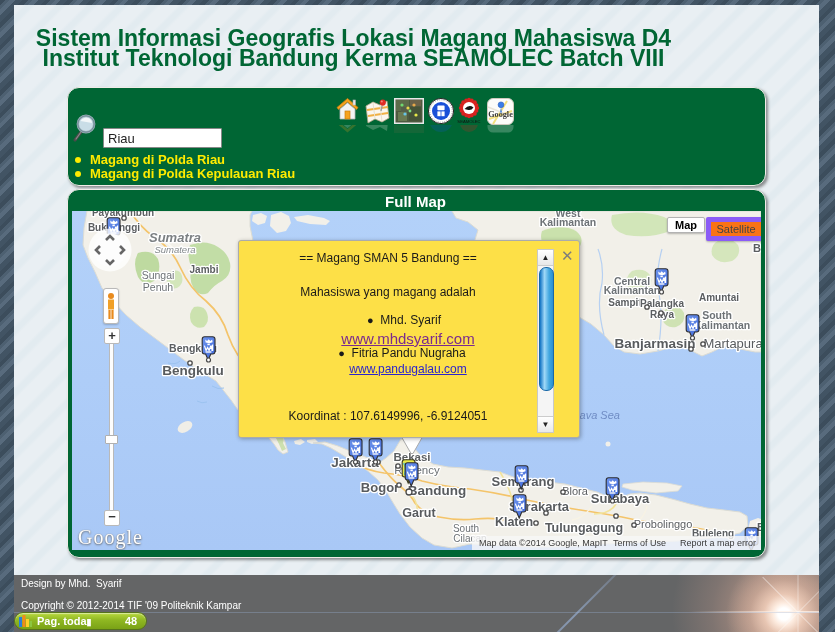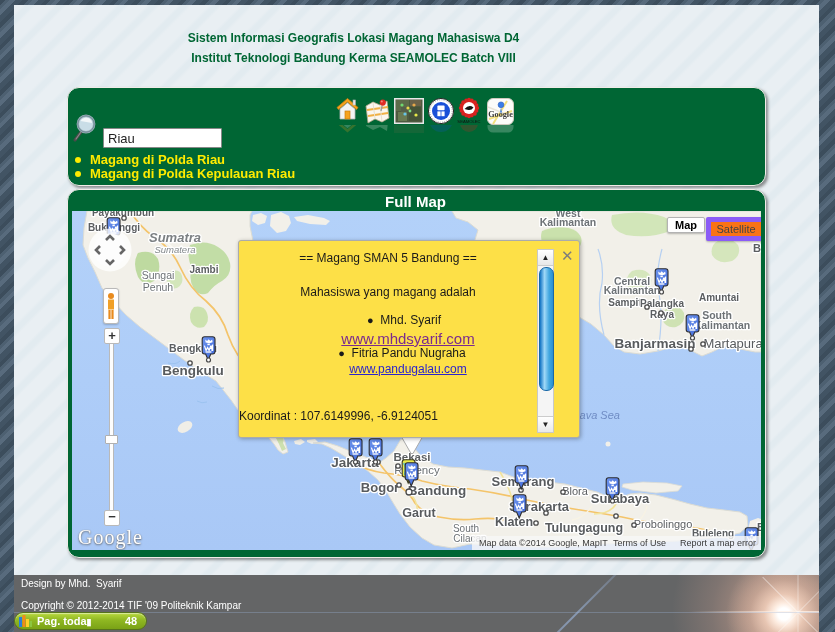--- a/index.html
+++ b/index.html
@@ -7,21 +7,21 @@
   width:835px;height:632px;position:relative;overflow:hidden;
   font-family:"Liberation Sans",sans-serif;
   background:repeating-linear-gradient(135deg,#3c4d5c 0 4px,#4d6071 4px 7px,#586b7d 7px 11px,#425464 11px 16px);
 }
 #content{
   position:absolute;left:14px;top:5px;width:805px;height:627px;
   background:repeating-linear-gradient(135deg,#e9eff3 0 6px,#e2ebf0 9px 13px,#e9eff3 16px 22px);
 }
 #title{
   position:absolute;left:14px;top:28px;width:679px;text-align:center;
-  color:#006634;font-weight:bold;font-size:12px;line-height:20px;
+  color:#006634;font-weight:bold;font-size:23px;line-height:20px;
 }
 .gpanel{
   position:absolute;background:#006634;border:1px solid #f0ece8;border-radius:12px;
   box-shadow:2px 2px 3px rgba(60,60,60,0.55);
 }
 #panel1{left:67px;top:87px;width:697px;height:97px;}
 #panel2{left:67px;top:189px;width:697px;height:367px;}
 #searchinput{
   position:absolute;left:103px;top:128px;width:105px;height:17px;
   background:#fff;border:1px solid #888;font-size:13px;color:#222;
@@ -376,21 +376,21 @@
  <rect x="0" y="0" width="24" height="1.5" fill="#fff"></rect>
 </svg>
 
 <div id="iw" style="position:absolute;left:166px;top:29px;width:340px;height:196px;background:#fde047;border:1px solid #ababab;border-radius:3px;box-shadow:1px 1px 4px rgba(0,0,0,0.3);overflow:hidden">
  <div style="position:absolute;left:0;top:10px;width:298px;text-align:center;font-size:12px;color:#1a1a1a">== Magang SMAN 5 Bandung ==</div>
  <div style="position:absolute;left:0;top:44px;width:298px;text-align:center;font-size:12px;color:#1a1a1a">Mahasiswa yang magang adalah</div>
  <div style="position:absolute;left:16px;top:72px;width:298px;text-align:center;font-size:12px;color:#1a1a1a"><span style="font-size:11px">●</span>&nbsp; Mhd. Syarif</div>
  <div style="position:absolute;left:20px;top:89px;width:298px;text-align:center;font-size:15px"><span style="color:#7b2a8e;text-decoration:underline">www.mhdsyarif.com</span></div>
  <div style="position:absolute;left:14px;top:105px;width:298px;text-align:center;font-size:12px;color:#1a1a1a"><span style="font-size:11px">●</span>&nbsp; Fitria Pandu Nugraha</div>
  <div style="position:absolute;left:20px;top:121px;width:298px;text-align:center;font-size:12px"><span style="color:#2b24cc;text-decoration:underline">www.pandugalau.com</span></div>
- <div style="position:absolute;left:0;top:168px;width:298px;font-size:12px;color:#1a1a1a">Koordinat : 107.6149996, -6.9124051</div>
+ <div style="position:absolute;left:0;top:168px;width:298px;text-align:center;font-size:12px;color:#1a1a1a">Koordinat : 107.6149996, -6.9124051</div>
 
  <div style="position:absolute;left:298px;top:8px;width:15px;height:182px;background:#f5f5f5;border:1px solid #c8c8c8">
   <div style="position:absolute;left:0;top:0;width:15px;height:15px;background:linear-gradient(#fff,#e8e8e8);border-bottom:1px solid #ccc;text-align:center;font-size:8px;color:#222;line-height:15px">▲</div>
   <div style="position:absolute;left:0.5px;top:17px;width:13px;height:122px;border-radius:7px;background:linear-gradient(90deg,#1173c4,#9fd8f7 35%,#42a7e0 70%,#2a8fd0);border:0.5px solid #1868a8"></div>
   <div style="position:absolute;left:0;top:166px;width:15px;height:15px;background:linear-gradient(#fff,#e8e8e8);border-top:1px solid #ccc;text-align:center;font-size:8px;color:#222;line-height:15px">▼</div>
  </div>
  <div style="position:absolute;left:322px;top:6px;font-size:15px;color:#7d7d7d">✕</div>
 </div>
 </div>
 <div id="footer">

